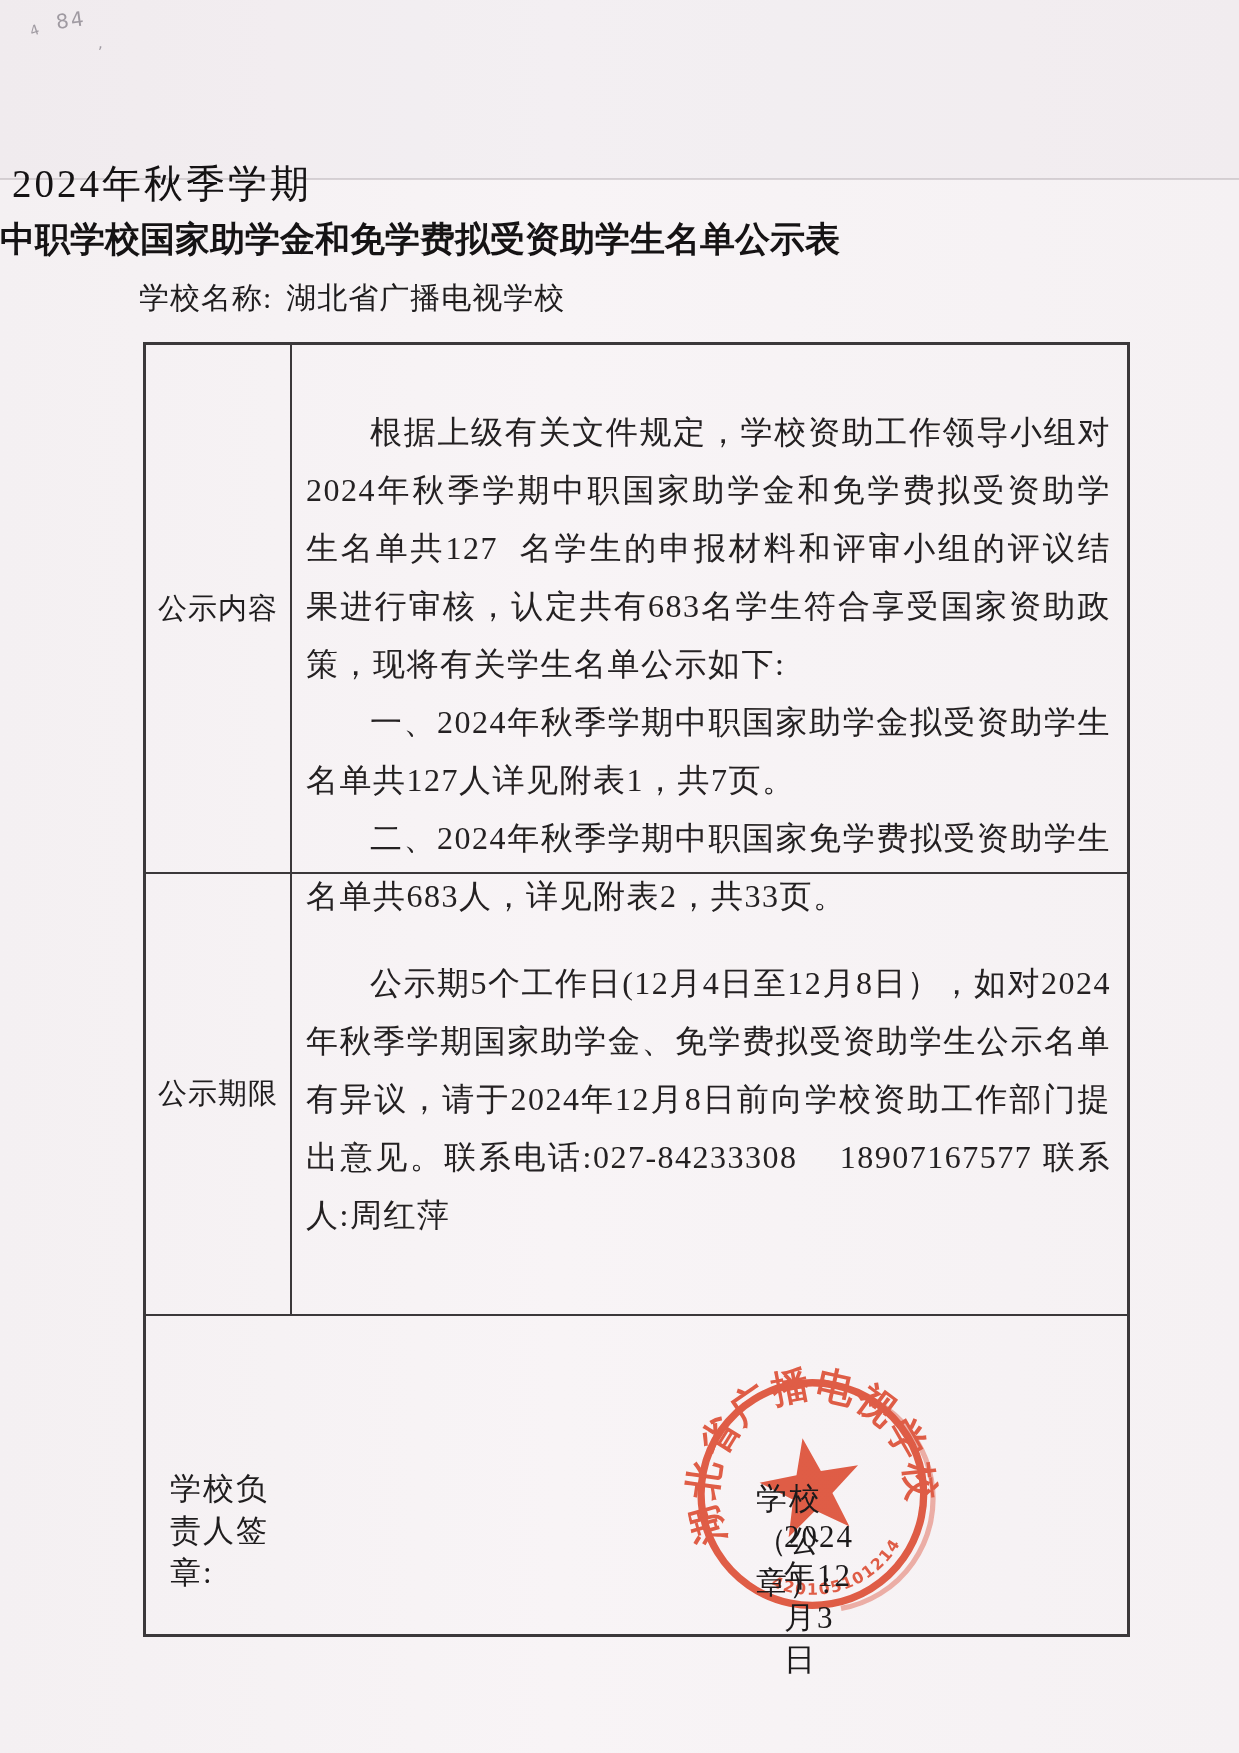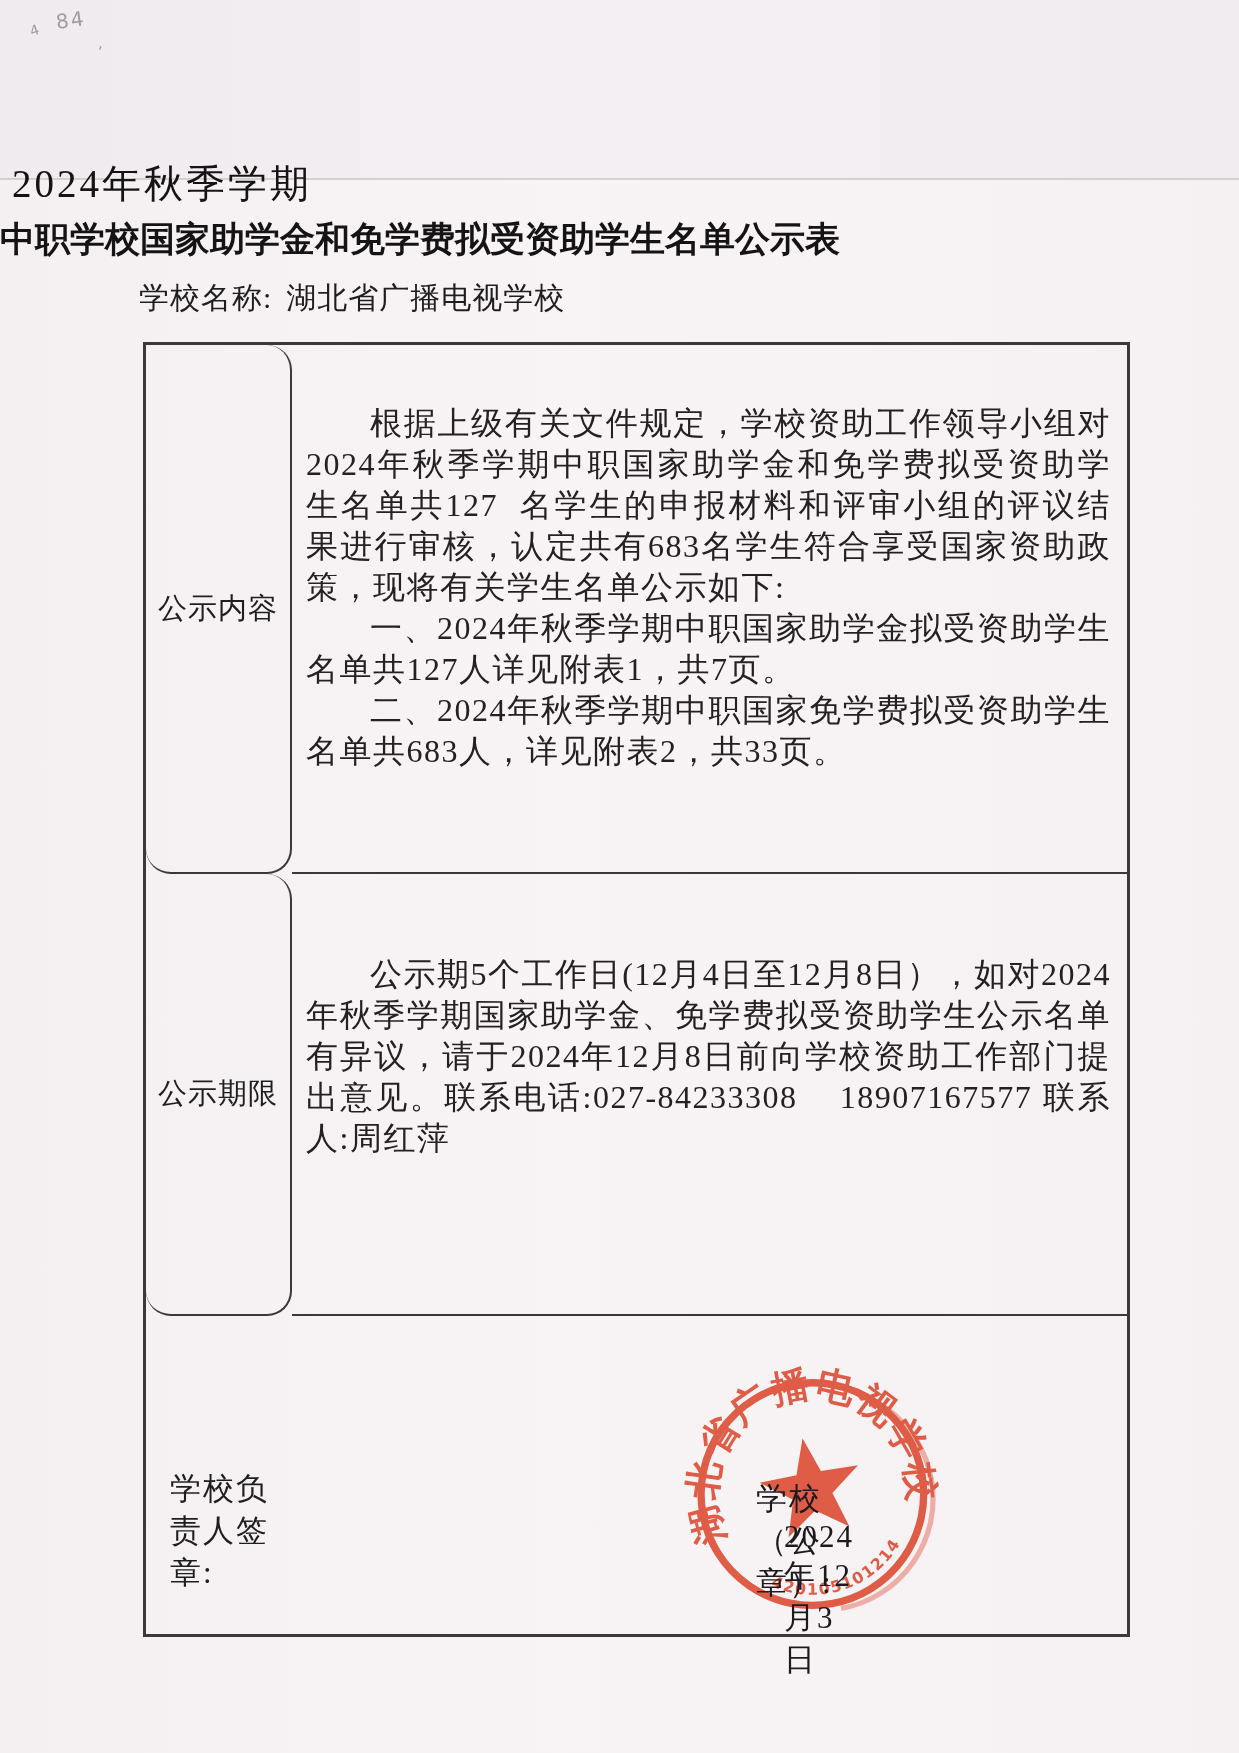--- a/index.html
+++ b/index.html
@@ -22,31 +22,31 @@
   .school-line{position:absolute;left:139px;top:278px;font-size:30px;letter-spacing:1px;}
   .school-line .name{margin-left:14px;}
   .tbl{
     position:absolute;left:143px;top:342px;width:987px;box-sizing:border-box;
     display:grid;grid-template-columns:146px 1fr;
     border:3px solid #3b383a;
   }
   .hcell{
     box-sizing:border-box;border-right:2px solid #3b383a;
     display:flex;align-items:center;justify-content:center;
-    font-size:29px;letter-spacing:1px;border-radius:25px;
+    font-size:29px;letter-spacing:1px;
   }
   .ccell{box-sizing:border-box;position:relative;}
   .rb{border-bottom:2px solid #3b383a;}
   .r1{height:529px;}
   .r2{height:442px;}
   .r3{height:318px;}
   .content-pad1{padding:58px 16px 0 14px;}
   .content-pad2{padding:80px 16px 0 14px;}
   .para{
-    margin:0;font-size:32px;line-height:41px;letter-spacing:1.5px;
+    margin:0;font-size:32px;line-height:58px;letter-spacing:1.5px;
     text-indent:2em;text-align:justify;white-space:pre-wrap;color:#242122;
   }
   .sig-label{position:absolute;left:24px;top:152px;font-size:31px;letter-spacing:2px;z-index:3;}
   .seal-wrap{position:absolute;left:540px;top:50px;width:252px;height:252px;z-index:1;
     transform:rotate(-10deg);opacity:.92;mix-blend-mode:multiply;}
   .seal-caption{position:absolute;left:610px;top:162px;font-size:31px;letter-spacing:2px;z-index:3;color:#1c1a1b;}
   .seal-date{position:absolute;left:638px;top:203px;font-size:31px;letter-spacing:2px;z-index:3;color:#1c1a1b;}
 </style>
 </head>
 <body>

